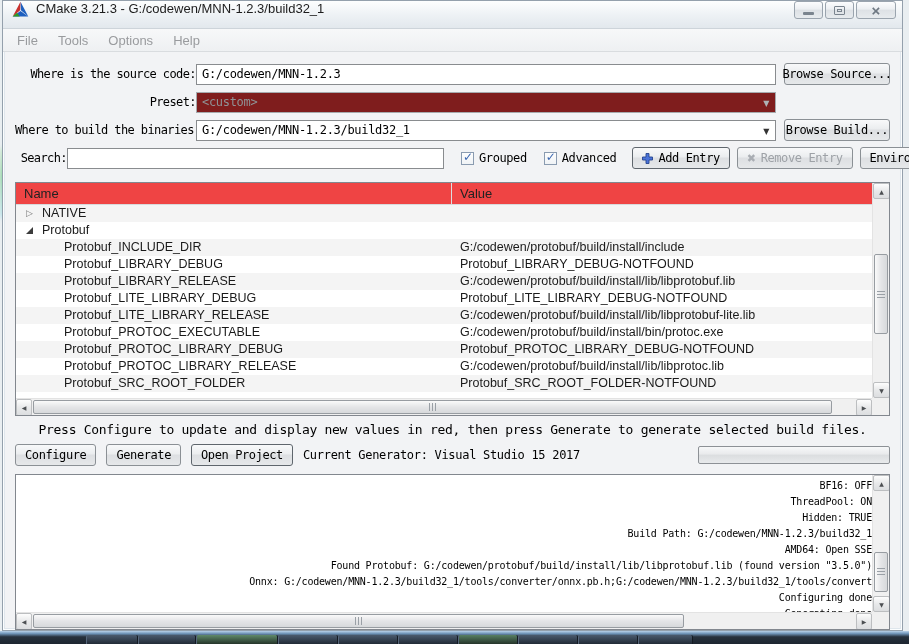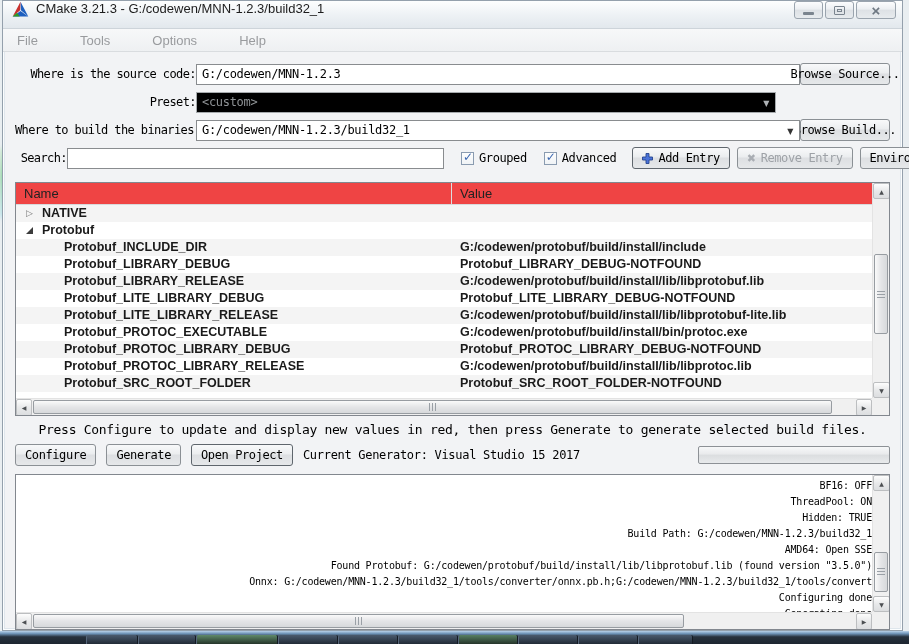--- a/index.html
+++ b/index.html
@@ -21,45 +21,45 @@
   .winbtn { width:29px; height:18px; border:1px solid #9aa4ae; border-radius:3px;
             background:linear-gradient(#fcfdfe,#eceff2 45%,#dde1e5 50%,#e7ebee);
             display:flex; align-items:center; justify-content:center; }
   .winbtn.close { width:40px; }
   .g-min { width:11px; height:3px; background:#7a848e; border-radius:1px; margin-top:6px; }
   .g-max { width:11px; height:9px; border:1px solid #7a848e; border-radius:1px;
            display:flex; align-items:center; justify-content:center; }
   .g-max > div { width:5px; height:3px; border:1px solid #7a848e; }
   .g-close { font-size:15px; font-weight:bold; color:#6e7882; line-height:1; }
 
-  .menubar { height:23px; display:flex; align-items:center; gap:42px; padding-left:14px;
+  .menubar { height:23px; display:flex; align-items:center; gap:20px; padding-left:14px;
              background:linear-gradient(#f7f8f9,#eef0f2);
              border-bottom:1px solid #d9dcdf; }
   .menu-item { font-size:13px; color:#999b9e; }
 
   
   .content { padding:11px 12px 0 12px; display:flex; flex-direction:column; height:578px; }
   .mono { font-family:"DejaVu Sans Mono","Liberation Mono",monospace;text-align:right; }
 
   .frow { display:flex; align-items:center; height:22px; margin-bottom:6px; }
   .flabel { width:181px; flex:none; font-size:12px; letter-spacing:-0.6px; white-space:nowrap;
             overflow:hidden; color:#000; }
   .tinput { flex:1; height:21px; border:1px solid #898c8f; background:#fff; padding:0 5px;
             font-size:12px; letter-spacing:-0.3px; color:#000; display:flex; align-items:center;
             white-space:nowrap; overflow:hidden; }
   .combo { position:relative; padding-right:20px; }
   .combo .arr { position:absolute; right:6px; top:6px; font-size:8px; color:#333;
                 font-family:"DejaVu Sans",sans-serif; }
-  .combo.disabled { background:#000000; color:#8f9396; border-color:#a6aaad; }
+  .combo.disabled { background:#7f1d1d; color:#8f9396; border-color:#a6aaad; }
   .combo.disabled .arr { color:#aeb2b5; }
   .btn { height:22px; border:1px solid #8b9095; border-radius:3px; padding:0 9px;
          background:linear-gradient(#f8f9fa,#ebedef 45%,#dddfe2 50%,#e6e8ea);
          font-size:12px; letter-spacing:-0.4px; color:#000; display:flex; align-items:center;
          white-space:nowrap; font-family:"DejaVu Sans Mono","Liberation Mono",monospace; }
-  .btn.browse { width:90px; justify-content:center; flex:none; }
+  .btn.browse { width:106px; margin-left:8px; justify-content:center; flex:none; }
   .btn.disabled { color:#9ea2a7; }
   .btn.strong { border-color:#5f666d; }
 
   .srow { display:flex; align-items:center; height:22px; margin-bottom:4px; }
   .srow .flabel { width:52px; }
   .search-input { width:377px; flex:none; }
   .cbgroup { display:flex; align-items:center; margin-left:17px; }
   .checkbox { width:13px; height:13px; border:1px solid #8coloraaa; border:1px solid #8a9bb0;
               background:linear-gradient(#fdfdfd,#f0f3f6); position:relative; flex:none; }
   .checkbox .tick { position:absolute; left:1px; top:-3px; font-size:12px; font-weight:bold;
@@ -71,21 +71,21 @@
             font-family:"DejaVu Sans",sans-serif; }
 
   
   .cachetable { position:relative; margin-top:9px; height:234px; border:1px solid #82878e;
                 background:#fff; font-size:12.5px; overflow:hidden; flex:none; }
   .thead { position:absolute; left:0; right:17px; top:0; height:22px; display:flex;
            background:#ef4444; border-bottom:1px solid #d8d9db; color:#222; font-size:13px; }
   .th-name { width:436px; padding:3px 0 0 8px; border-right:1px solid #dcdddf; }
   .th-value { flex:1; padding:3px 0 0 8px; }
   .tbody { position:absolute; left:0; right:17px; top:22px; }
-  .trow { display:flex; height:17px; line-height:17px; color:#1a1a1a; white-space:nowrap;font-weight:bold; }
+  .trow { display:flex; height:17px; line-height:17px; color:#1a1a1a; white-space:nowrap; }
   .trow.alt { background:#f4f4f4; }
   .tc-name { width:436px; overflow:hidden; display:flex; align-items:center; }
   .tc-name.group { padding-left:10px; }
   .tc-name.child { padding-left:48px; }
   .tc-value { flex:1; overflow:hidden; padding-left:8px; }
   .arrow { width:16px; flex:none; display:flex; align-items:center; }
   .arrow.collapsed::before { content:"▷"; font-size:9px; color:#777;
                              font-family:"DejaVu Sans",sans-serif; }
   .arrow.expanded::before { content:""; width:0; height:0; border-bottom:7px solid #3c3c3c;
                             border-left:7px solid transparent; display:block; }

